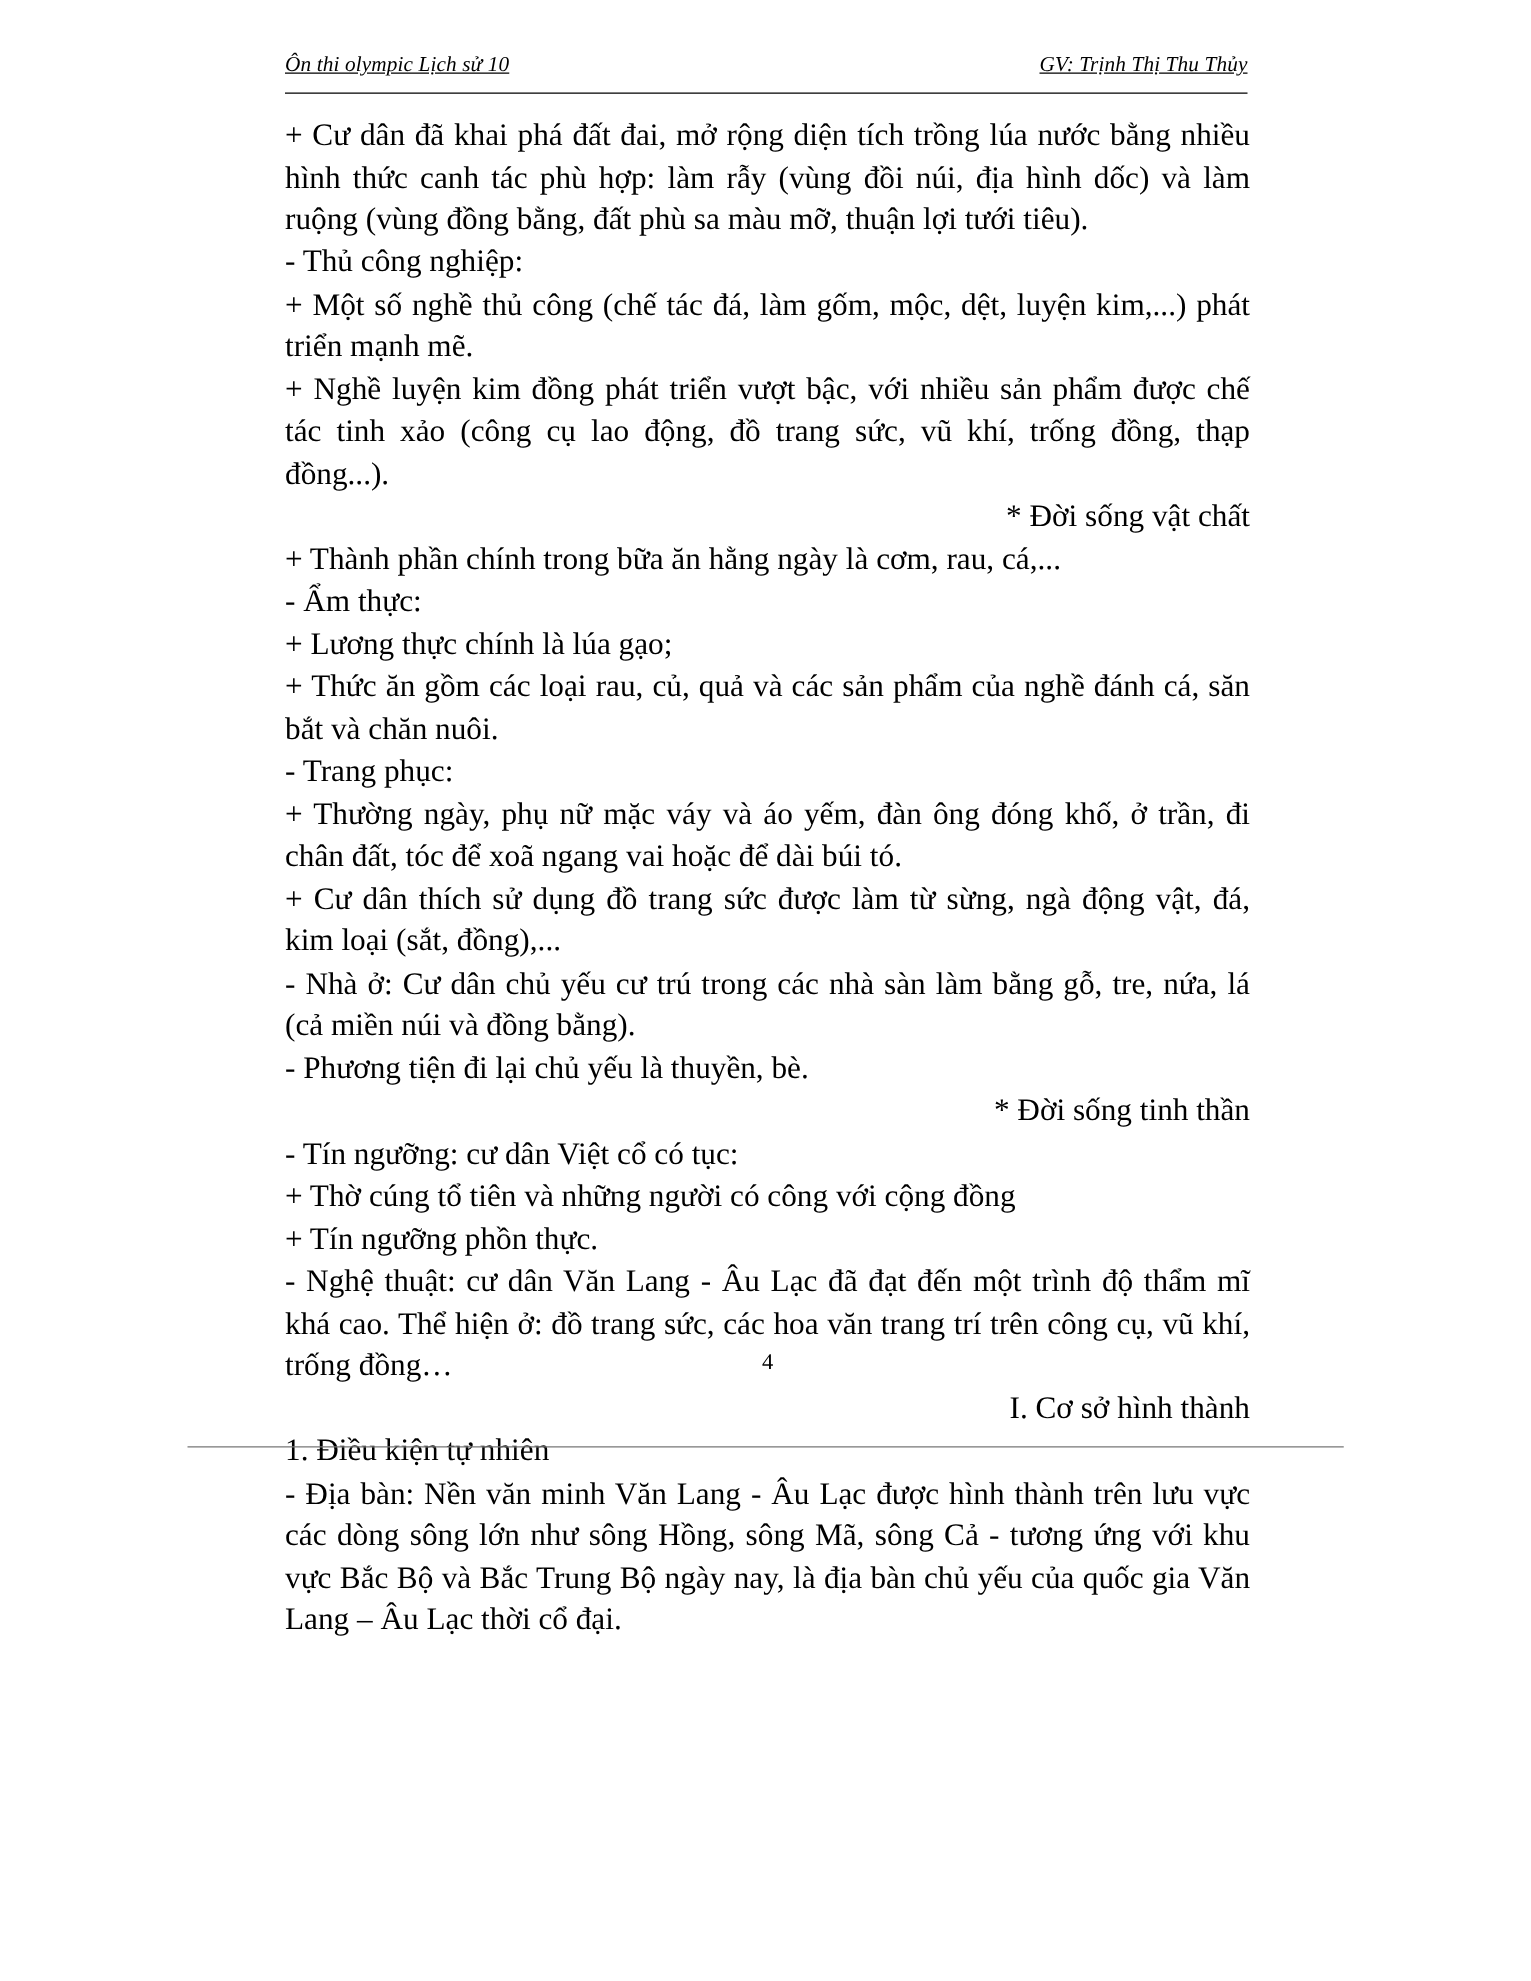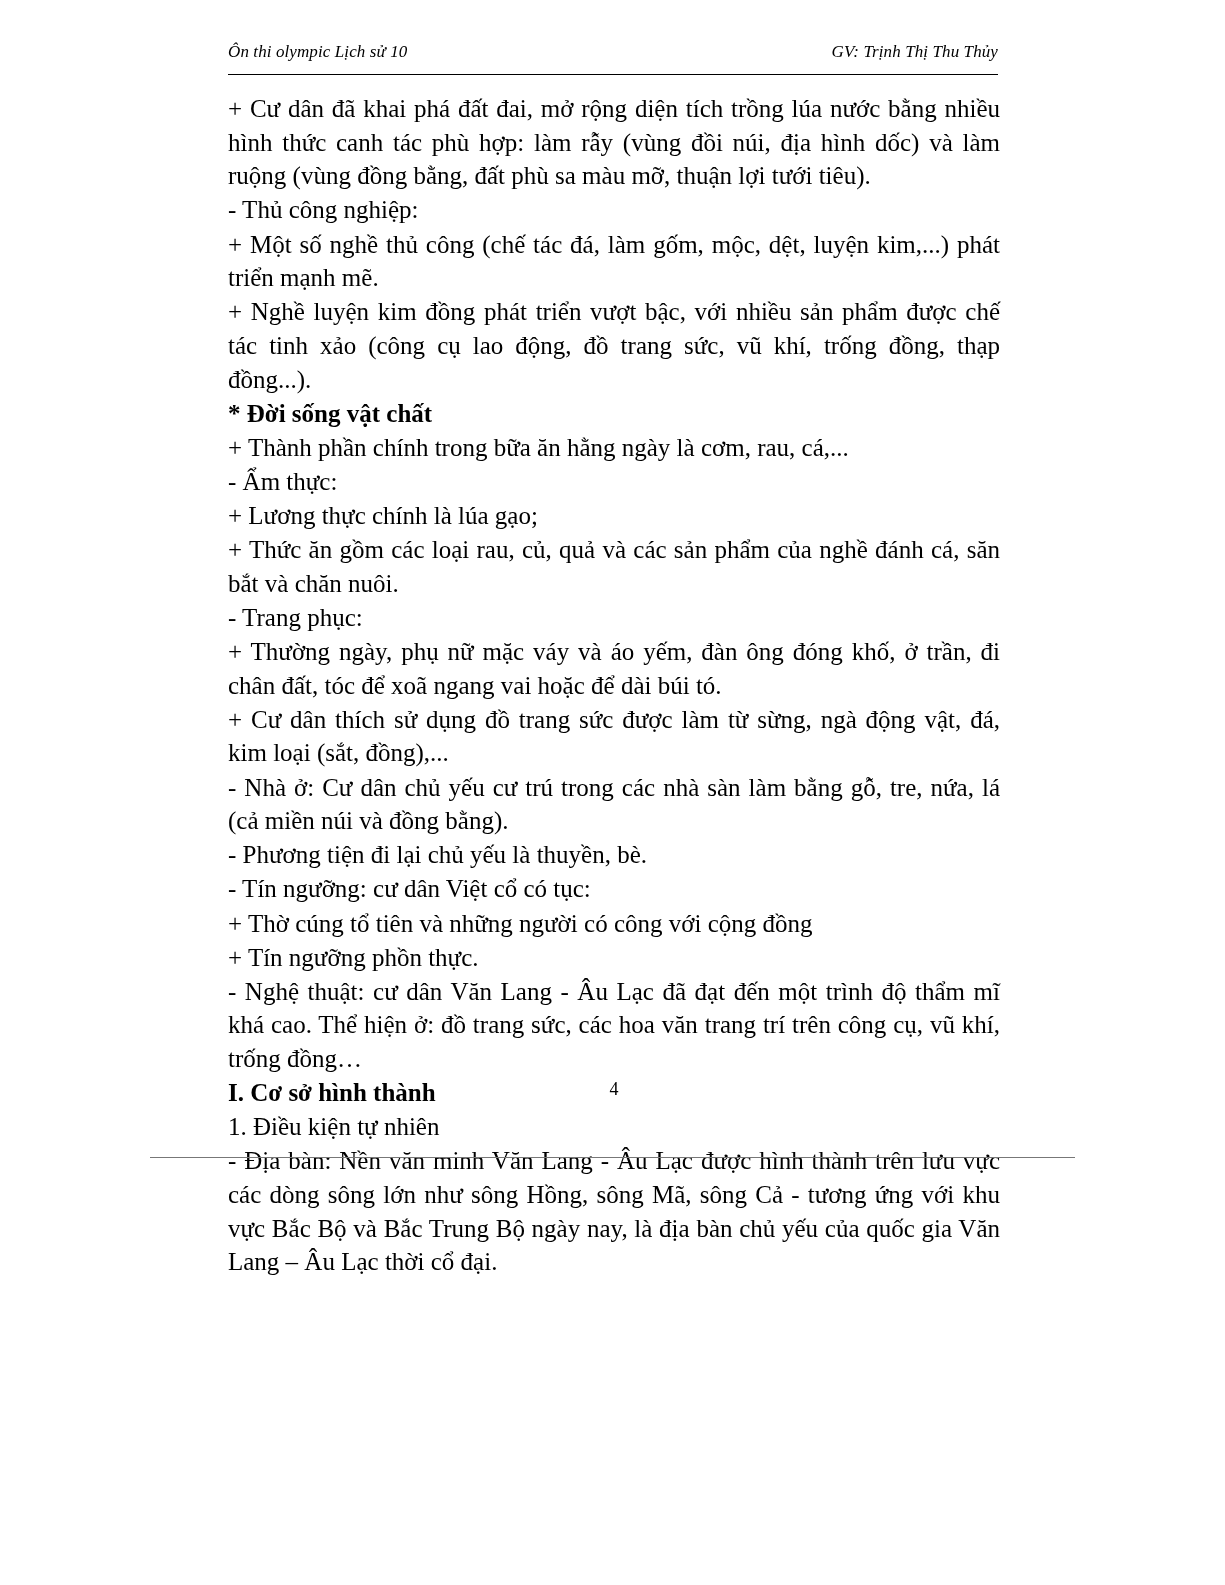--- a/index.html
+++ b/index.html
@@ -26,20 +26,21 @@
     position: absolute;
     top: 42px;
     left: 228px;
     width: 770px;
     display: flex;
     justify-content: space-between;
     align-items: baseline;
     font-style: italic;
     font-size: 17px;
     letter-spacing: 0.1px;
+    text-decoration: underline;
   }
   .header-rule {
     position: absolute;
     top: 74px;
     left: 228px;
     width: 770px;
     height: 1px;
     background: #000;
   }
   .content {
@@ -50,22 +51,22 @@
     font-size: 25px;
     line-height: 1.345;
     text-align: left;
   }
   .content p {
     margin: 0 0 0.5px 0;
     text-align: justify;
     text-justify: inter-word;
   }
   .content p.bold {
-    font-weight: bold;
-    text-align: left;
+    font-weight: normal;
+    text-align: right;
   }
   .pagenum {
     position: absolute;
     top: 1079px;
     left: 228px;
     width: 772px;
     text-align: center;
     font-size: 18px;
   }
   .footer-rule {
@@ -96,20 +97,21 @@
       <p class="bold">* Đời sống vật chất</p>
       <p>+ Thành phần chính trong bữa ăn hằng ngày là cơm, rau, cá,...</p>
       <p>- Ẩm thực:</p>
       <p>+ Lương thực chính là lúa gạo;</p>
       <p>+ Thức ăn gồm các loại rau, củ, quả và các sản phẩm của nghề đánh cá, săn bắt và chăn nuôi.</p>
       <p>- Trang phục:</p>
       <p>+ Thường ngày, phụ nữ mặc váy và áo yếm, đàn ông đóng khố, ở trần, đi chân đất, tóc để xoã ngang vai hoặc để dài búi tó.</p>
       <p>+ Cư dân thích sử dụng đồ trang sức được làm từ sừng, ngà động vật, đá, kim loại (sắt, đồng),...</p>
       <p>- Nhà ở: Cư dân chủ yếu cư trú trong các nhà sàn làm bằng gỗ, tre, nứa, lá (cả miền núi và đồng bằng).</p>
       <p>- Phương tiện đi lại chủ yếu là thuyền, bè.</p>
+      <p class="bold">* Đời sống tinh thần</p>
       <p>- Tín ngưỡng: cư dân Việt cổ có tục:</p>
       <p>+ Thờ cúng tổ tiên và những người có công với cộng đồng</p>
       <p>+ Tín ngưỡng phồn thực.</p>
       <p>- Nghệ thuật: cư dân Văn Lang - Âu Lạc đã đạt đến một trình độ thẩm mĩ khá cao. Thể hiện ở: đồ trang sức, các hoa văn trang trí trên công cụ, vũ khí, trống đồng…</p>
       <p class="bold">I. Cơ sở hình thành</p>
       <p>1. Điều kiện tự nhiên</p>
       <p>- Địa bàn: Nền văn minh Văn Lang - Âu Lạc được hình thành trên lưu vực các dòng sông lớn như sông Hồng, sông Mã, sông Cả - tương ứng với khu vực Bắc Bộ và Bắc Trung Bộ ngày nay, là địa bàn chủ yếu của quốc gia Văn Lang – Âu Lạc thời cổ đại.</p>
     </div>
 
   <div class="pagenum">4</div>

